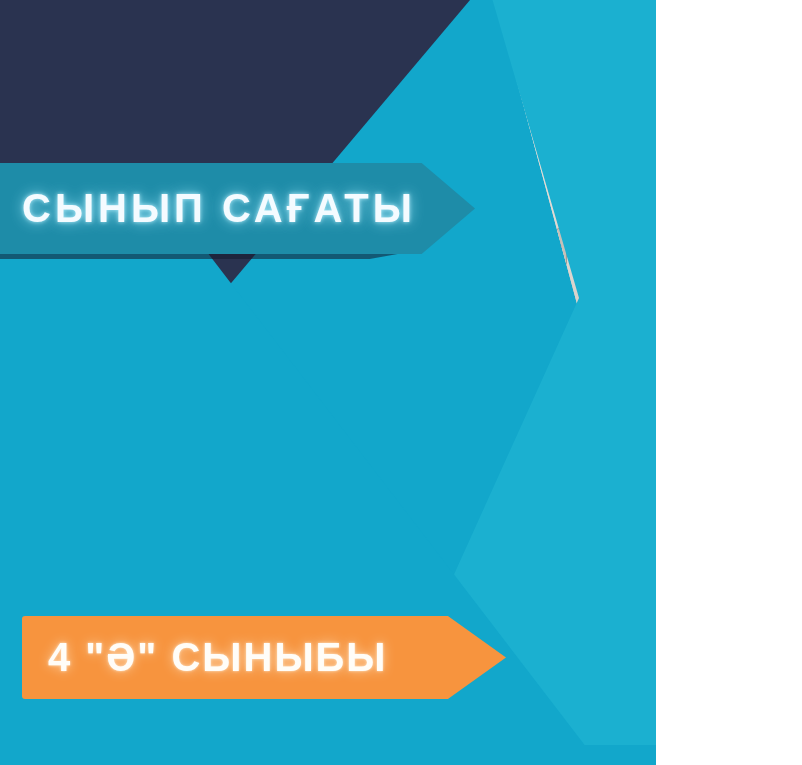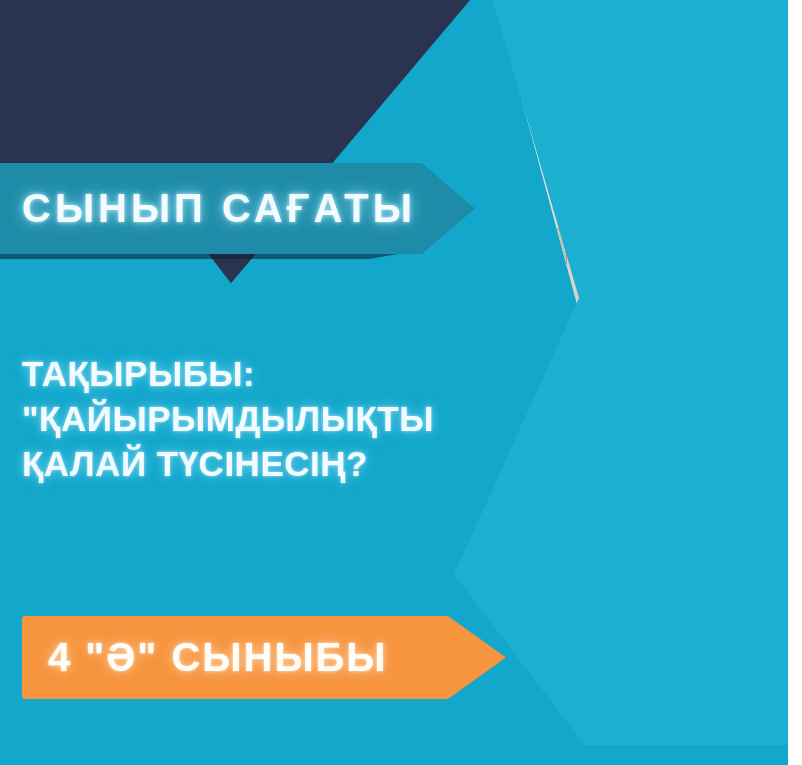--- a/index.html
+++ b/index.html
@@ -7,21 +7,21 @@
     margin: 0;
     padding: 0;
     background: #ffffff;
   }
   body {
     font-family: "Liberation Sans", "DejaVu Sans", sans-serif;
   }
 
   #slide {
     position: relative;
-    width: 788px;
+    width: 656px;
     height: 765px;
     overflow: hidden;
     background: #12A7CB;
   }
 
   
   .photo-layer {
     position: absolute;
     left: 398px;
     top: 0;
@@ -430,24 +430,19 @@
 
   <div class="navy-panel"></div>
 
   <div class="teal-panel"></div>
 
   <div class="title-band-shadow"></div>
   <div class="title-band">
     <span class="title-text">СЫНЫП  САҒАТЫ</span>
   </div>
 
-  <div class="subject">
-    <span class="ln">ТАҚЫРЫБЫ:</span>
-    <span class="ln">"ҚАЙЫРЫМДЫЛЫҚТЫ</span>
-    <span class="ln">ҚАЛАЙ ТҮСІНЕСІҢ?</span>
-  </div>
 
   <div class="class-banner">
     <span class="class-text">4 "Ә" СЫНЫБЫ</span>
   </div>
 
   <div class="bottom-strip"></div>
 </div>
 
 </body></html>

